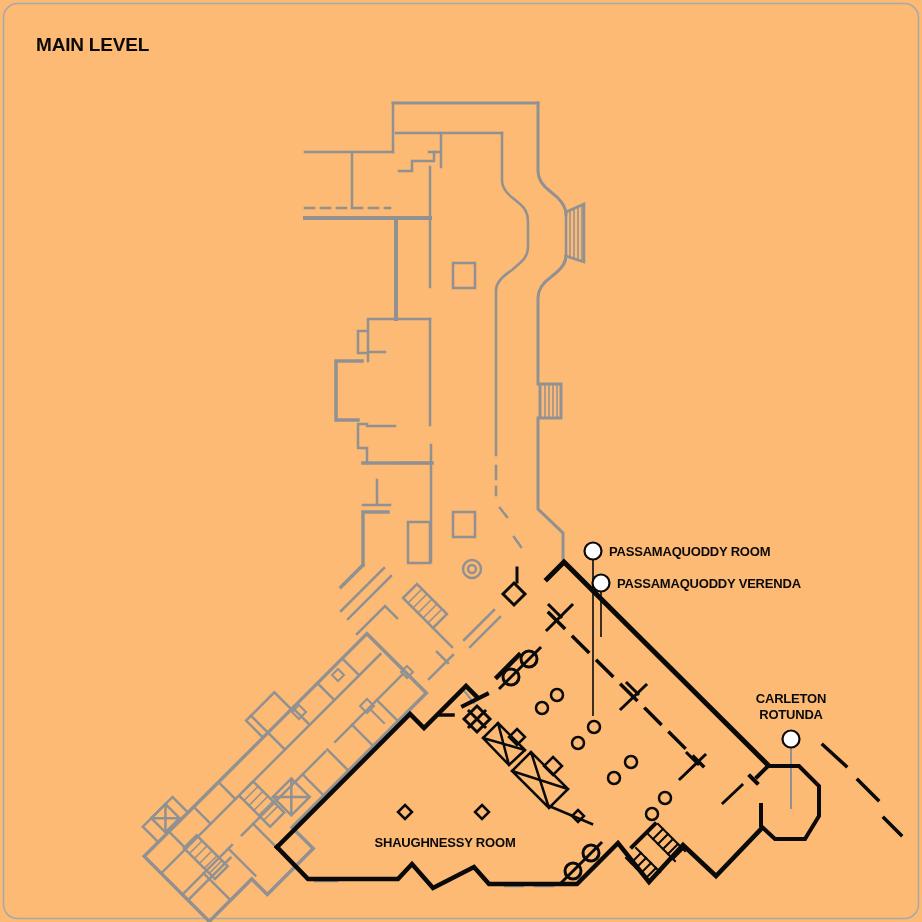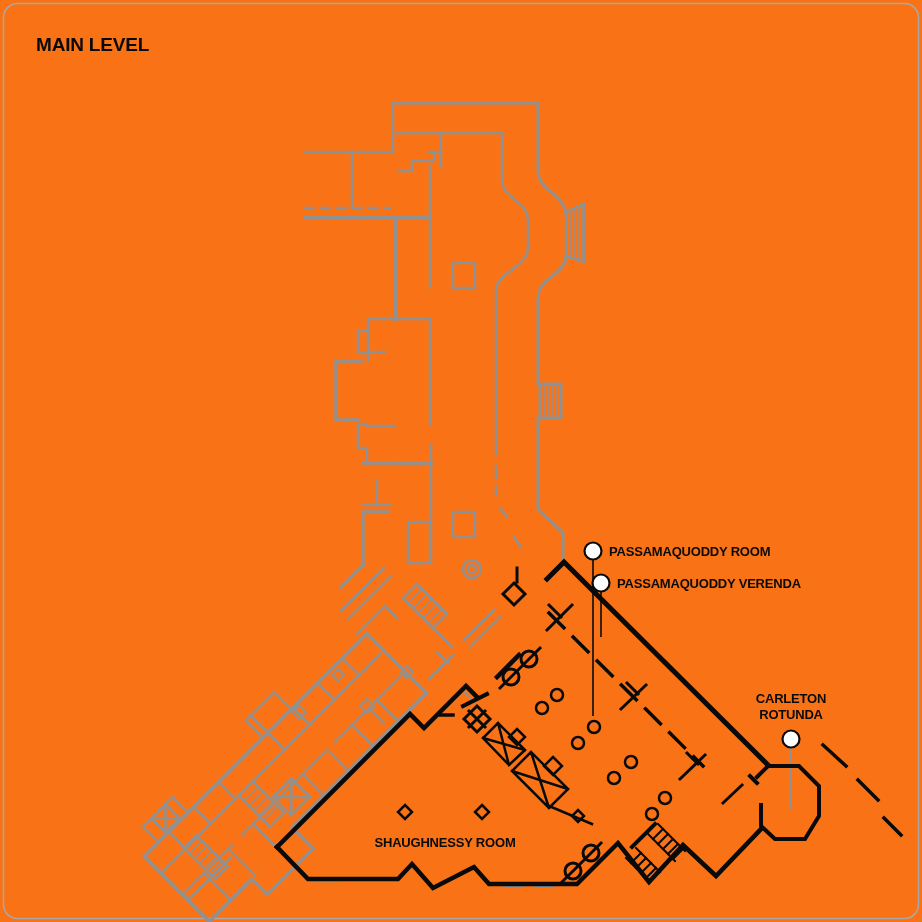--- a/index.html
+++ b/index.html
@@ -4,21 +4,21 @@
 <style>
   html,body{margin:0;padding:0;background:#fff;}
   :root{
     --c-gray:#919191;
     --c-black:#0a0a0a;
     --c-border:#a8a8a8;
   }
   .canvas{
     position:relative;
     width:922px;height:922px;
-    background:#f97316;
+    background:#fdba74;
     font-family:"Liberation Sans", sans-serif;
   }
   svg{display:block;}
   .g{stroke:var(--c-gray);fill:none;}
   .b{stroke:var(--c-black);fill:none;}
   .lbl{
     font-family:"Liberation Sans", sans-serif;
     font-weight:bold;
     font-size:13px;
     letter-spacing:-0.2px;

